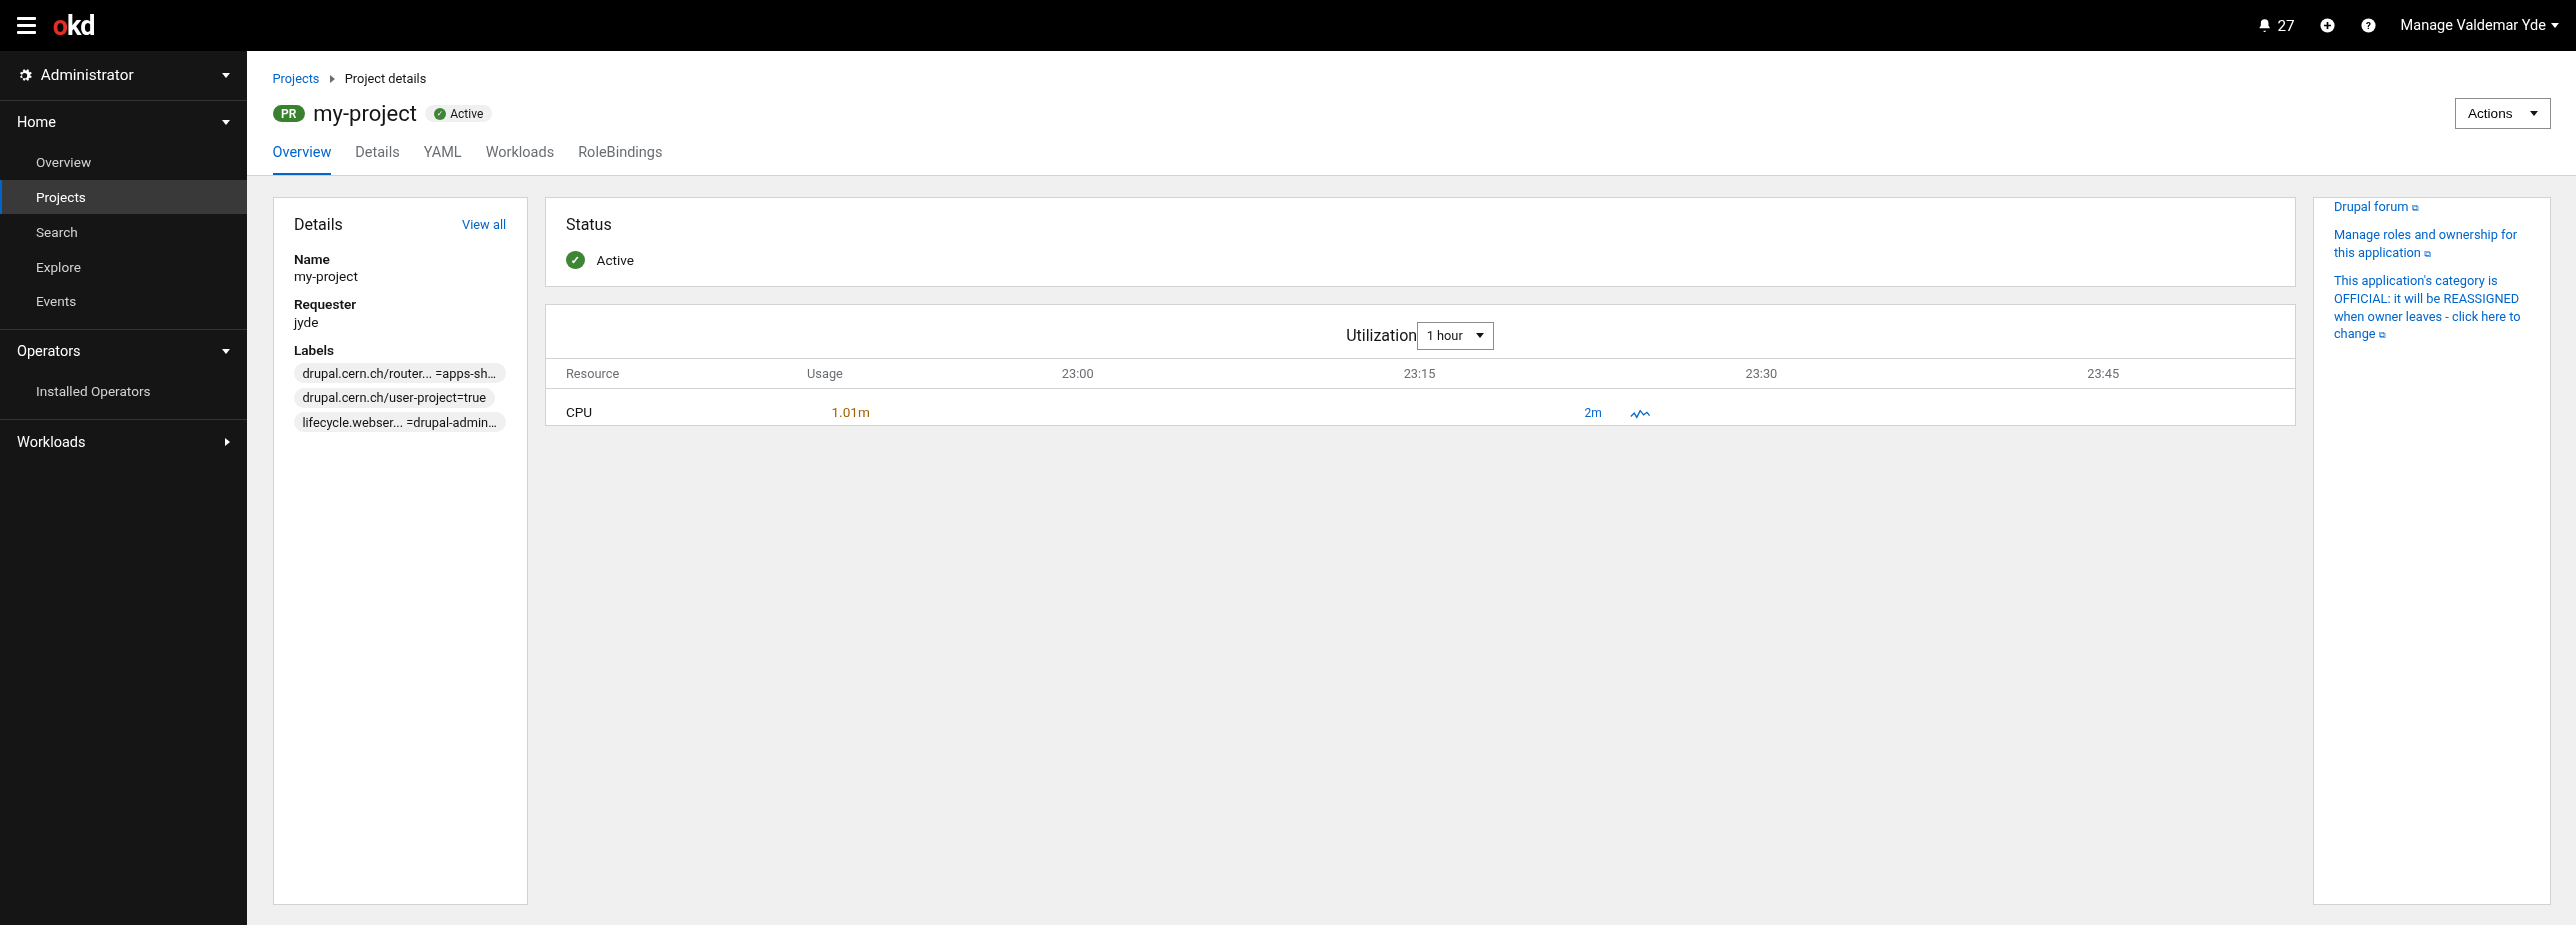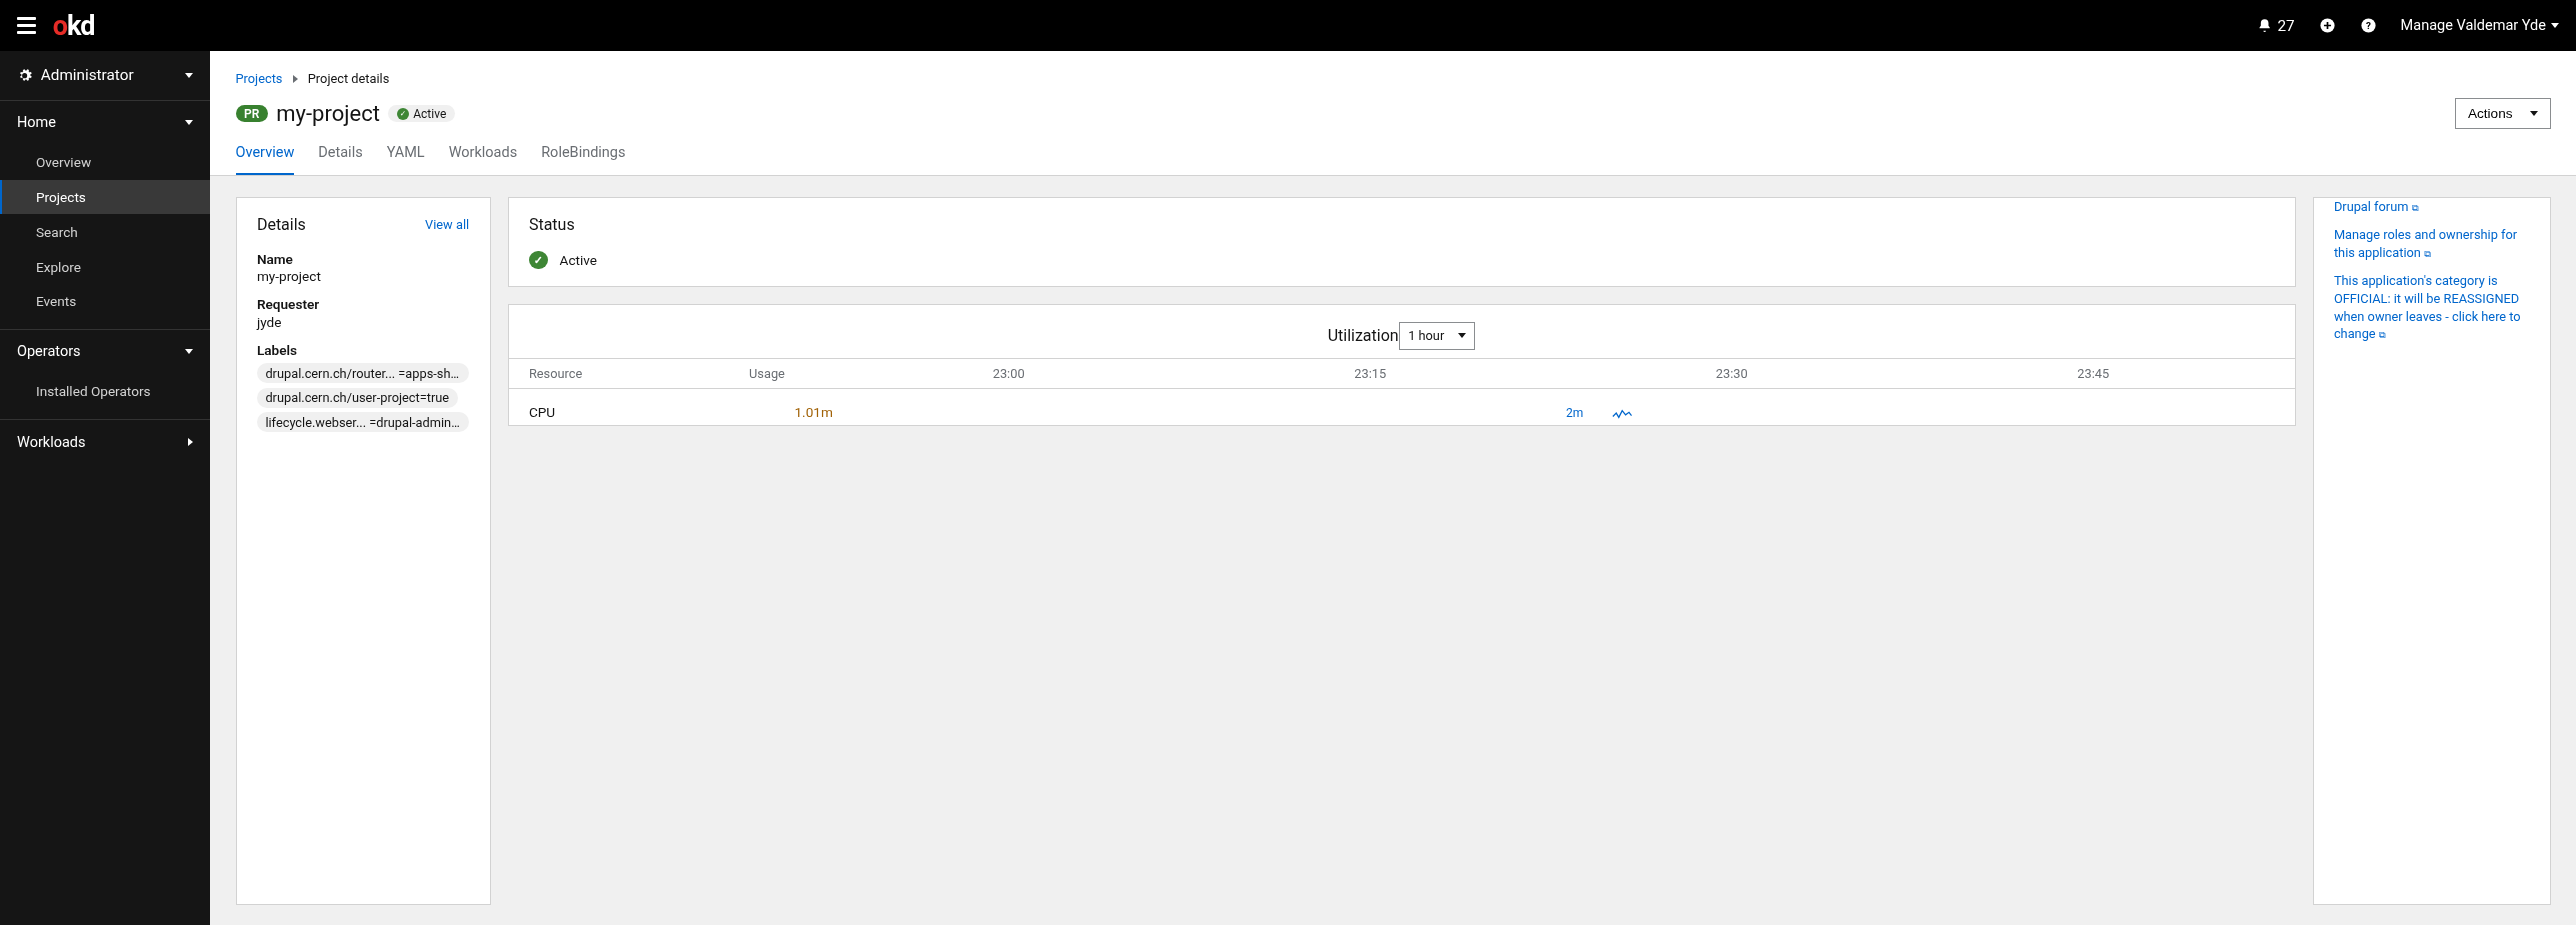--- a/index.html
+++ b/index.html
@@ -10,21 +10,21 @@
 .hamburger { display: flex; flex-direction: column; gap: 4.3px; cursor: pointer; }
 .hamburger span { width: 18.7px; height: 2.6px; background: #fff; border-radius: 0.9px; }
 .logo { display: flex; align-items: center; font-weight: 700; font-size: 27px; letter-spacing: -0.9px; }
 .logo .o { color: #e62c27; }
 .logo .kd { color: #fff; }
 .topbar-right { display: flex; align-items: center; gap: 24px; }
 .topbar-icon { font-size: 15.3px; color: #fff; display: flex; align-items: center; gap: 5.1px; cursor: pointer; }
 .username { font-size: 14.5px; display: flex; align-items: center; gap: 5.1px; cursor: pointer; }
 
 .layout { display: flex; height: calc(100vh - 51px); }
-.sidebar { width: 210px; background: #151515; color: #fff; overflow-y: auto; }
+.sidebar { width: 247px; background: #151515; color: #fff; overflow-y: auto; }
 .persp { padding: 15.3px 17px; display: flex; align-items: center; gap: 8.5px; border-bottom: 0.9px solid #333; justify-content: space-between; cursor: pointer; }
 .persp-left { display: flex; align-items: center; gap: 8.5px; }
 .section-header { padding: 13.6px 17px; display: flex; justify-content: space-between; align-items: center; font-size: 14.5px; cursor: pointer; }
 .section-items { padding-bottom: 10.2px; }
 .section-items a { display: block; padding: 9.4px 17px 9.4px 34px; color: #d2d2d2; text-decoration: none; font-size: 13.6px; border-left: 2.6px solid transparent; }
 .section-items a.active { background: #393939; border-left-color: #06c; color: #fff; }
 
 .main { flex: 1; background: #fff; overflow-y: auto; position: relative; display: flex; flex-direction: column; }
 .page-head { padding: 20.4px 25.5px 0 25.5px; }
 .breadcrumb { display: flex; align-items: center; gap: 10.2px; font-size: 12.8px; margin-bottom: 12px; }
@@ -58,21 +58,21 @@
 .field-value { font-size: 13.6px; }
 .labels-wrap { display: flex; flex-direction: column; gap: 4.3px; margin-top: 5.1px; }
 .label-pill { background: #f0f0f0; padding: 2.6px 8.5px; border-radius: 12px; font-size: 12.8px; color: #151515; display: inline-block; white-space: nowrap; overflow: hidden; text-overflow: ellipsis; max-width: 100%; width: fit-content; }
 
 .status-body { padding: 0 20.4px 17px 20.4px; display: flex; align-items: center; gap: 12px; }
 .status-big-check { width: 18.7px; height: 18.7px; background: #3e8635; border-radius: 50%; display: flex; align-items: center; justify-content: center; color: #fff; font-size: 11px; font-weight: bold; }
 
 .util-head { padding: 17px 20.4px 8.5px 20.4px; display: flex; justify-content: center; align-items: center; }
 .time-select { border: 0.9px solid #8a8d90; background: #fff; padding: 5.1px 8.5px; font-size: 12.8px; display: flex; align-items: center; gap: 13.6px; cursor: pointer; }
 .util-table { width: 100%; }
-.util-headrow { display: flex; padding: 6.8px 20.4px; border-top: 0.9px solid #d2d2d2; border-bottom: 0.9px solid #d2d2d2; color: #6a6e73; font-size: 12.8px; }
+.util-headrow { display: flex; padding: 6.8px 20.4px; border-top: 0.9px solid #d2d2d2; border-bottom: 0.9px solid #d2d2d2; color: #6a6e73; font-size: 12.8px; gap: 21px; }
 .util-headrow .r-col { width: 128px; }
 .util-headrow .u-col { width: 128px; text-align: right; }
 .util-headrow .t-col { flex: 1; display: flex; justify-content: space-around; padding-left: 43px; }
 .util-row { display: flex; padding: 15.3px 20.4px 5.1px 20.4px; align-items: flex-end; gap: 48px; }
 .util-row .r-col { width: 128px; font-size: 13.6px; }
 .util-row .u-col { width: 128px; text-align: right; color: #a16207; font-size: 13.6px; cursor: pointer; }
 .util-row .g-col { flex: 1; padding-left: 43px; color: #06c; text-align: center; font-size: 12px; }
 
 .launcher-body { padding: 0 20.4px 17px 20.4px; display: flex; flex-direction: column; gap: 10.2px; }
 .launcher-body a { color: #06c; text-decoration: none; font-size: 12.8px; line-height: 1.4; }

